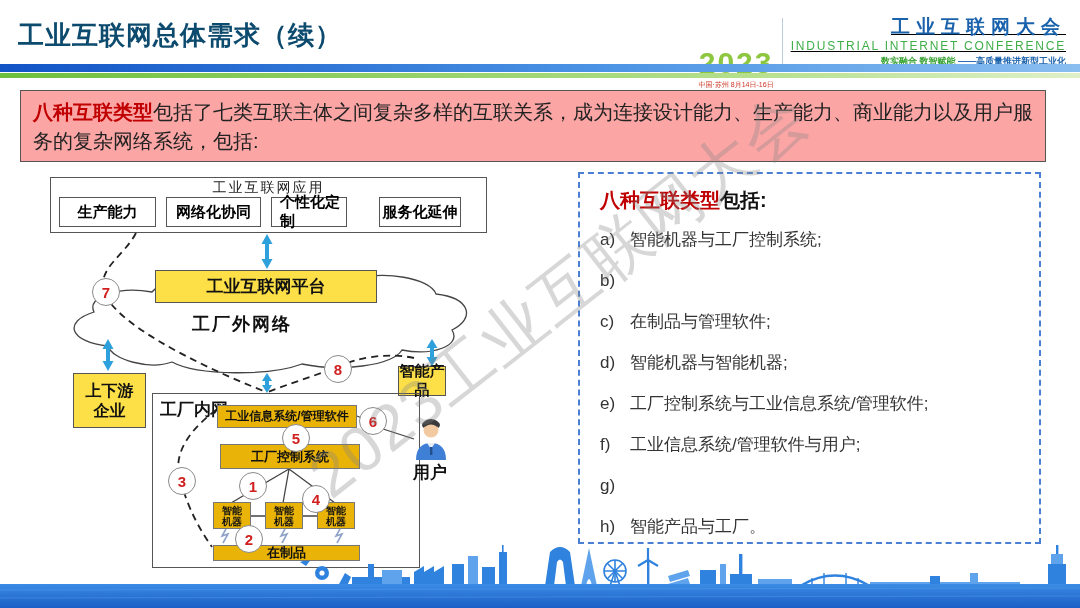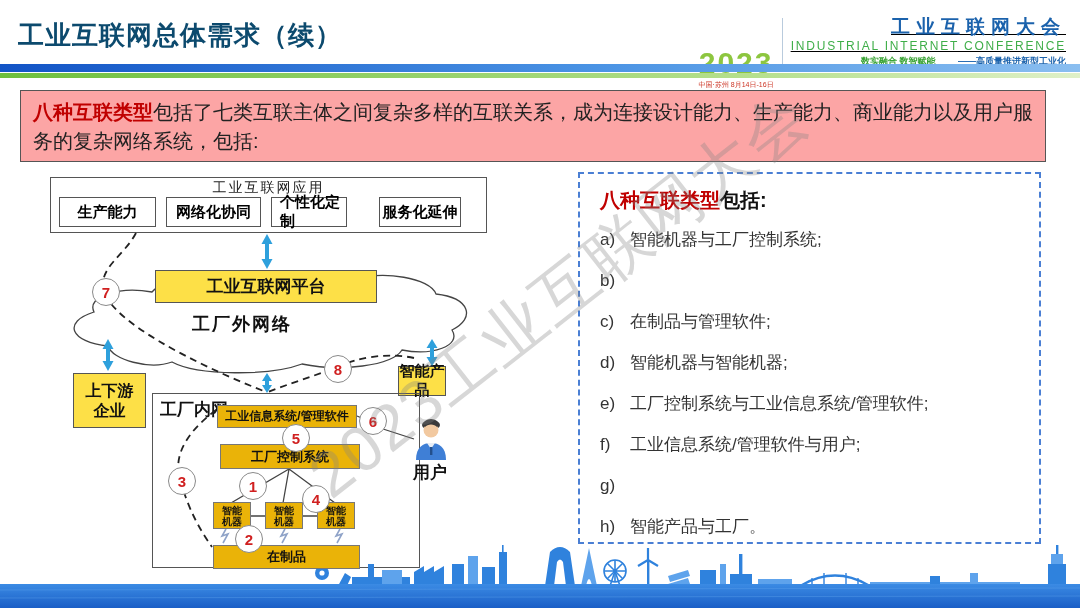--- a/index.html
+++ b/index.html
@@ -14,21 +14,21 @@
   .logo{position:absolute;right:14px;top:16px;display:flex;align-items:flex-start;}
   .logo-left{text-align:center;padding-right:8px;margin-top:32px;}
   .logo-year{font-size:30px;font-weight:bold;color:#8dc63f;letter-spacing:2px;line-height:30px;}
   .logo-venue{font-size:7px;color:#cc3322;white-space:nowrap;margin-top:2px;}
   .logo-divider{width:1px;background:#b9cbdd;height:46px;margin:2px 8px 0 0;}
   .logo-right{text-align:right;text-decoration:underline;}
   .logo-name{font-size:19px;font-weight:bold;color:#1b62ac;letter-spacing:6px;line-height:22px;white-space:nowrap;}
   .logo-name-en{font-size:12px;color:#3fae49;letter-spacing:1.8px;white-space:nowrap;margin-top:1px;}
   .logo-slogan{font-size:9px;font-weight:bold;white-space:nowrap;margin-top:2px;}
   .logo-slogan .g{color:#3aa335;}
-  .logo-slogan .b{color:#1b62ac;margin-left:20px;}
+  .logo-slogan .b{color:#1b62ac;}
 
   
   .intro-box{position:absolute;left:20px;top:90px;width:1000px;height:56px;border:1px solid #555;background:#fca5a5;
              padding:7px 12px;font-size:20px;line-height:29px;color:#222;font-weight:500;}
   .intro-box .hl{color:#c00000;font-weight:bold;}
 
   
   .dbox{position:absolute;border:1px solid #555;background:#fde047;display:flex;align-items:center;justify-content:center;
         text-align:center;color:#111;box-sizing:border-box;}
   .fill{background:#eab308;border:1px solid #777;}
@@ -130,21 +130,21 @@
   </div>
   <div class="dbox fill machine" style="left:265px;">
     <span>智能</span>
     <span>机器</span>
   </div>
   <div class="dbox fill machine" style="left:317px;">
     <span>智能</span>
     <span>机器</span>
   </div>
 
-  <div class="dbox fill z4" style="left:213px;top:545px;width:147px;height:24px;font-size:13px;font-weight:bold;">在制品</div>
+  <div class="dbox fill z4" style="left:213px;top:545px;width:147px;height:16px;font-size:13px;font-weight:bold;">在制品</div>
 
   <svg class="svg-abs z4" style="left:412px;top:416px;" width="38" height="44">
     <ellipse cx="19" cy="9" rx="9" ry="5" fill="#3a3a3a"></ellipse>
     <circle cx="19" cy="14" r="7.5" fill="#f2c9a0"></circle>
     <path d="M11,9 a8,6 0 0 1 16,0 l-2,2 a7,5 0 0 0 -12,0 Z" fill="#3a3a3a"></path>
     <path d="M4,44 C4,31 11,27 19,27 C27,27 34,31 34,44 Z" fill="#3f7fd6"></path>
     <polygon points="15,27 19,33 23,27" fill="#e8eef6"></polygon>
     <rect x="18" y="31" width="2.4" height="8" fill="#234f8c"></rect>
   </svg>
   <div class="user-label">用户</div>

